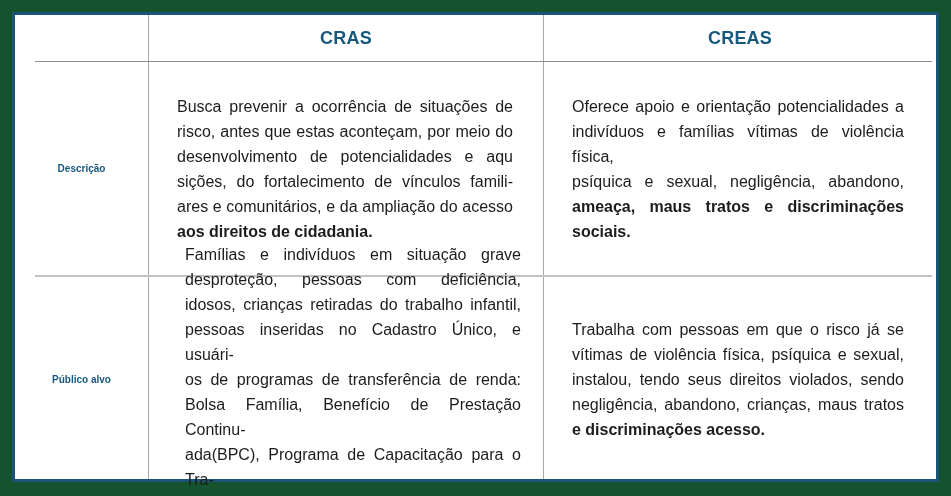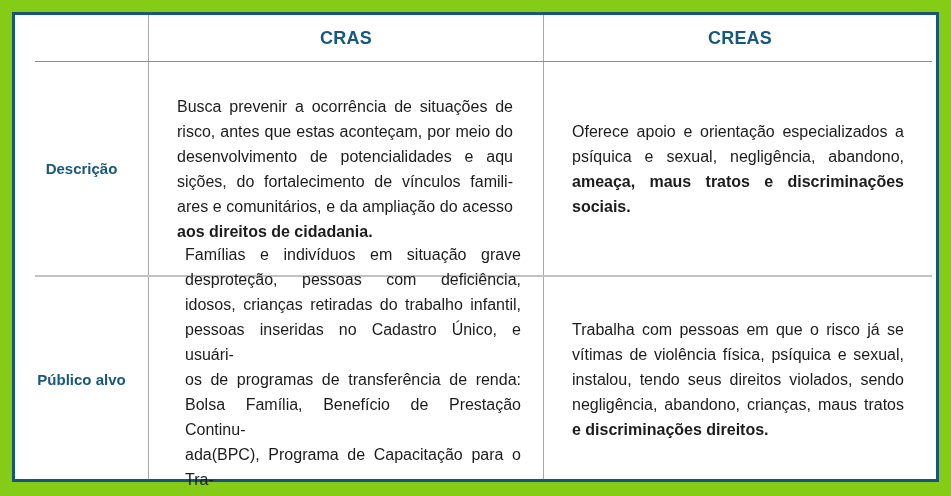--- a/index.html
+++ b/index.html
@@ -11,21 +11,21 @@
     width: 951px;
     height: 496px;
     overflow: hidden;
     font-family: "Liberation Sans", "DejaVu Sans", sans-serif;
   }
 
   .sheet {
     position: relative;
     width: 951px;
     height: 496px;
-    background: #84cc16;
+    background: #14532d;
   }
 
   
   .table-frame {
     position: absolute;
     left: 12px;
     top: 12px;
     width: 927px;          
     height: 470px;         
     box-sizing: border-box;
@@ -95,21 +95,21 @@
 
   
   .row-label {
     position: absolute;
     left: 0;
     width: 133px;
     display: flex;
     align-items: center;
     justify-content: center;
     color: #17587f;
-    font-size: 15px;
+    font-size: 10px;
     font-weight: bold;
     text-align: center;
   }
   .row-label.r1 { top: 47px;  height: 213px; }
   .row-label.r2 { top: 262px; height: 204px; }
 
   
   .cell {
     position: absolute;
     box-sizing: border-box;
@@ -161,29 +161,29 @@
         <div class="header-cell creas">CREAS</div>
       </div>
 
       <div class="row-label r1">Descrição</div>
 
       <div class="cell r1c1">
         <span class="tx"><span class="jline">Busca prevenir a ocorrência de situações de</span><span class="jline">risco, antes que estas aconteçam, por meio do</span><span class="jline">desenvolvimento de potencialidades e aqu</span><span class="jline">sições, do fortalecimento de vínculos famili-</span><span class="jline">ares e comunitários, e da ampliação do acesso</span><span class="jline last">aos direitos de cidadania.</span></span>
       </div>
 
       <div class="cell r1c2">
-        <span class="tx"><span class="jline">Oferece apoio e orientação especializados a</span><span class="jline">psíquica e sexual, negligência, abandono,</span><span class="jline last">ameaça, maus tratos e discriminações sociais.</span></span>
+        <span class="tx"><span class="jline">Oferece apoio e orientação potencialidades a</span><span class="jline">indivíduos e famílias vítimas de violência física,</span><span class="jline">psíquica e sexual, negligência, abandono,</span><span class="jline last">ameaça, maus tratos e discriminações sociais.</span></span>
       </div>
 
       <div class="row-label r2">Público alvo</div>
 
       <div class="cell r2c1">
         <span class="tx"><span class="jline">Famílias e indivíduos em situação grave</span><span class="jline">desproteção, pessoas com deficiência,</span><span class="jline">idosos, crianças retiradas do trabalho infantil,</span><span class="jline">pessoas inseridas no Cadastro Único, e usuári-</span><span class="jline">os de programas de transferência de renda:</span><span class="jline">Bolsa Família, Benefício de Prestação Continu-</span><span class="jline">ada(BPC), Programa de Capacitação para o Tra-</span><span class="jline last">balho, entre outros.</span></span>
       </div>
 
       <div class="cell r2c2">
-        <span class="tx"><span class="jline">Trabalha com pessoas em que o risco já se</span><span class="jline">vítimas de violência física, psíquica e sexual,</span><span class="jline">instalou, tendo seus direitos violados, sendo</span><span class="jline">negligência, abandono, crianças, maus tratos</span><span class="jline last">e discriminações direitos.</span></span>
+        <span class="tx"><span class="jline">Trabalha com pessoas em que o risco já se</span><span class="jline">vítimas de violência física, psíquica e sexual,</span><span class="jline">instalou, tendo seus direitos violados, sendo</span><span class="jline">negligência, abandono, crianças, maus tratos</span><span class="jline last">e discriminações acesso.</span></span>
       </div>
 
     </div>
   </div>
 
 </div>
 
 </body></html>

